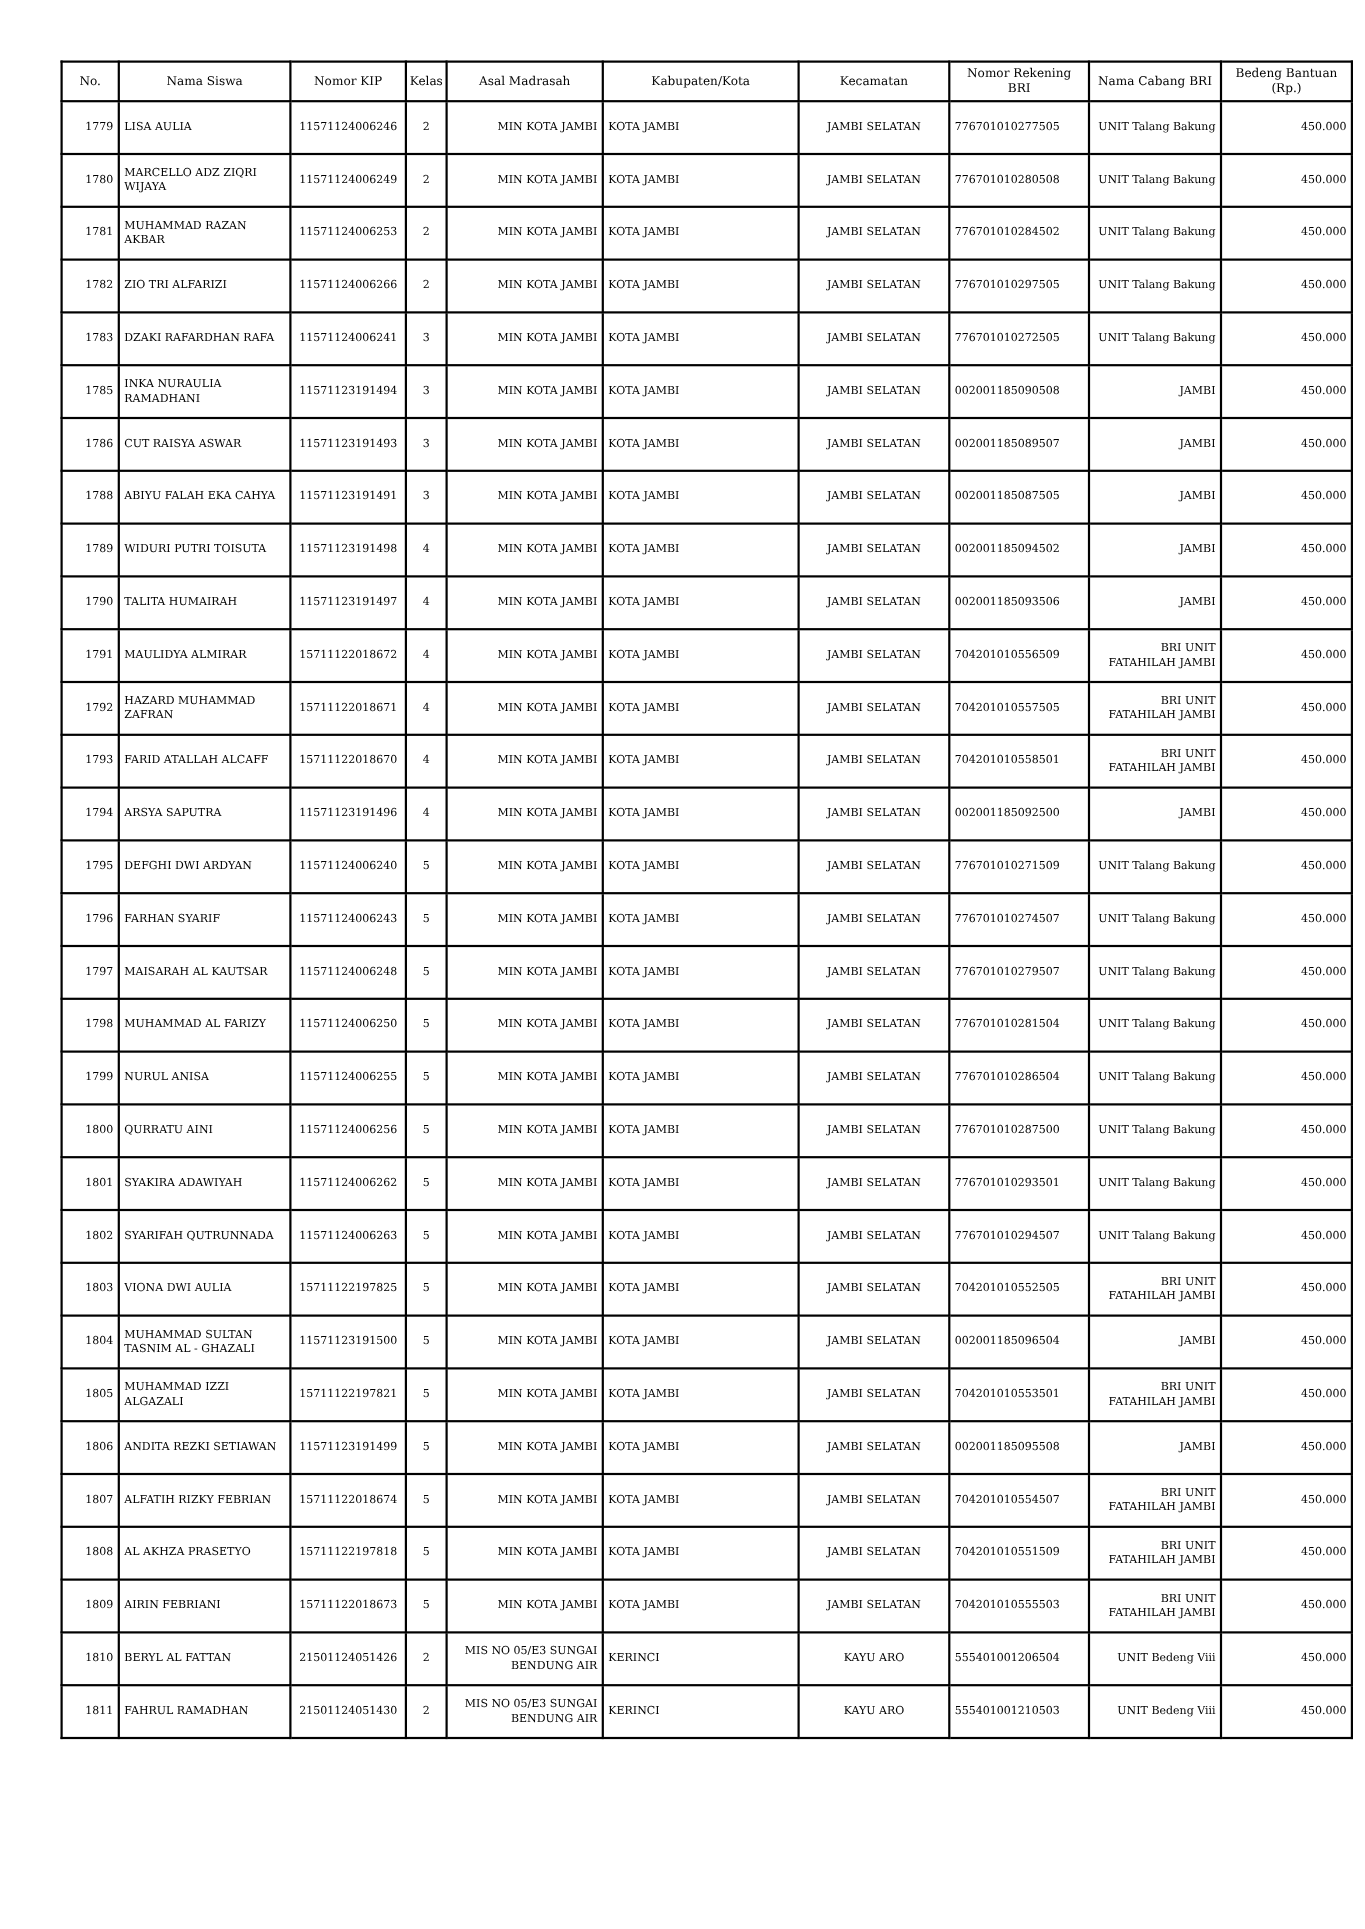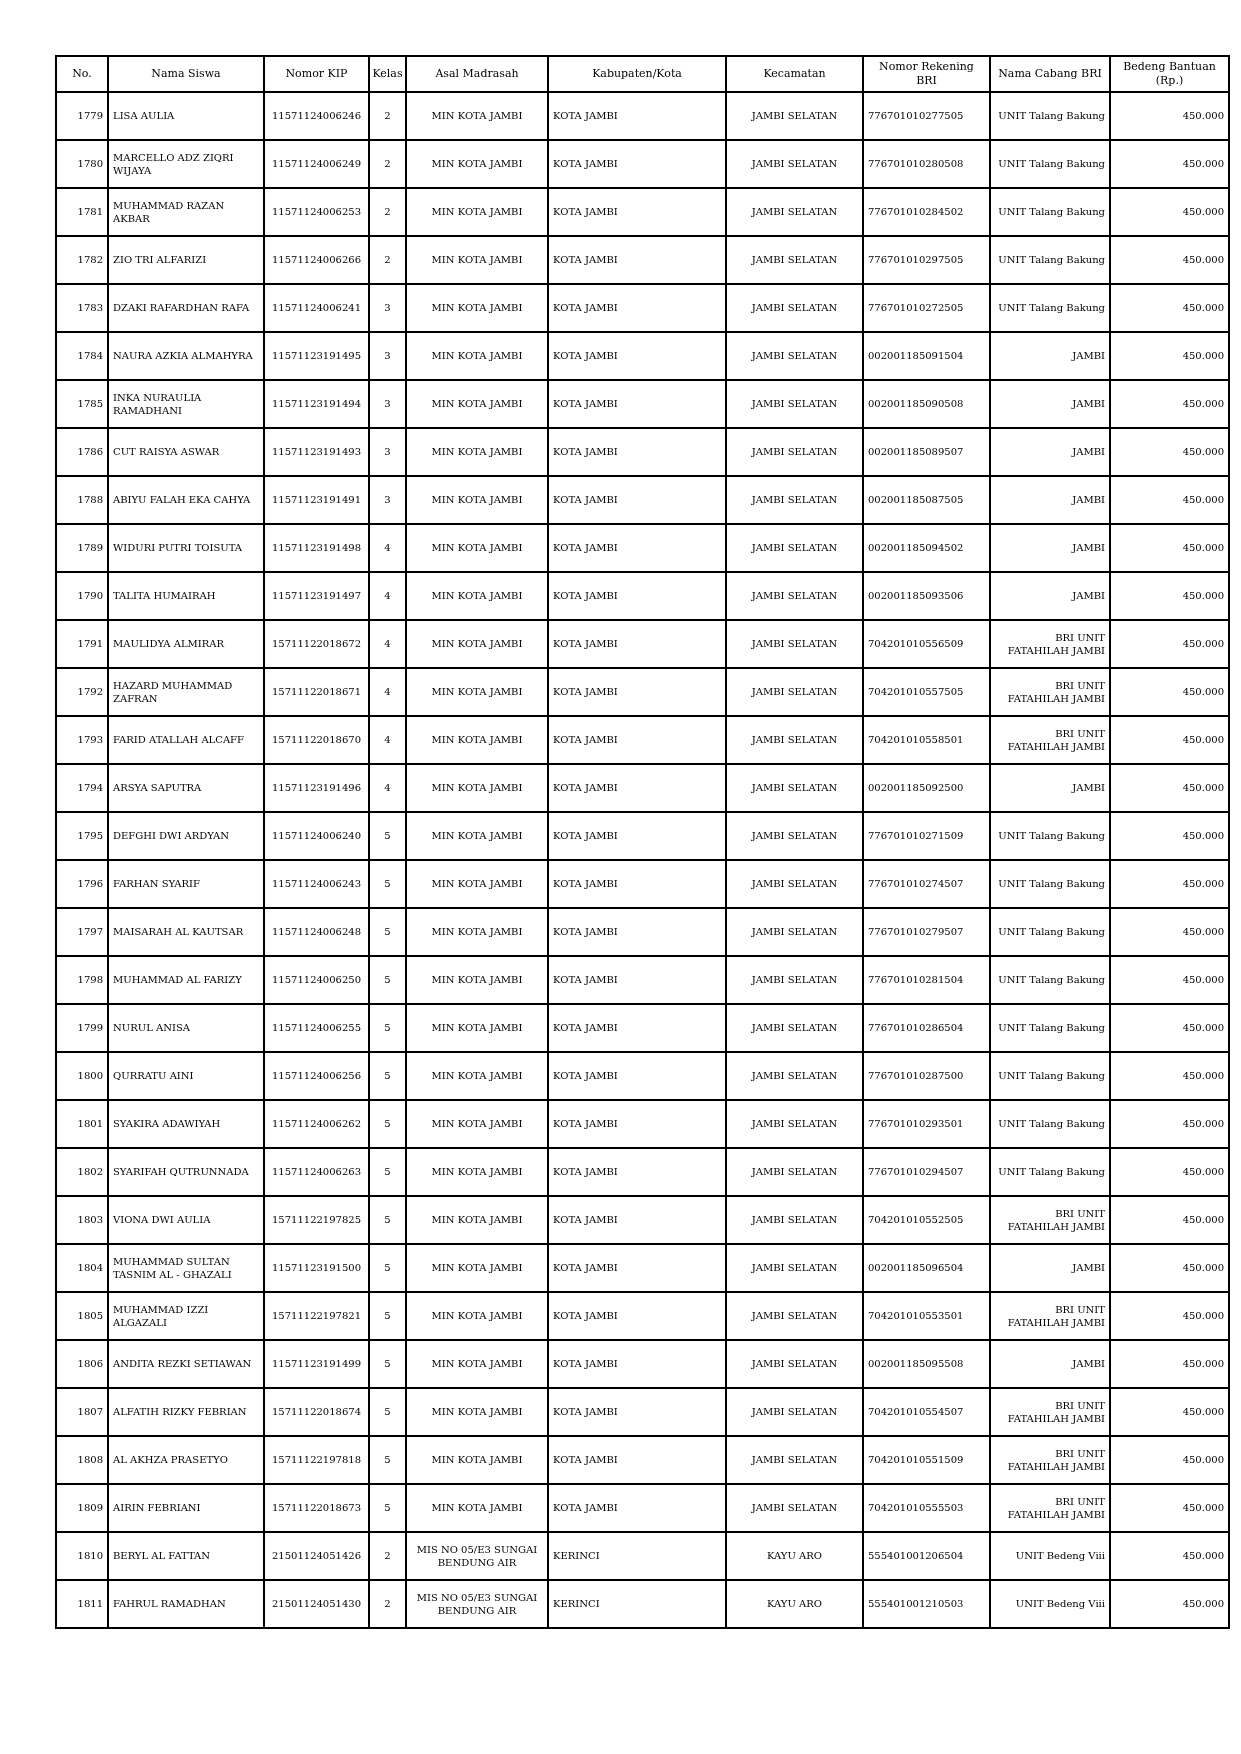--- a/index.html
+++ b/index.html
@@ -58,21 +58,21 @@
   col.w5 { width: 178px; }
   col.w6 { width: 137px; }
   col.w7 { width: 127px; }
   col.w8 { width: 120px; }
   col.w9 { width: 119px; }
   
   td.c0 { text-align: right; }
   td.c1 { text-align: left; }
   td.c2 { text-align: center; }
   td.c3 { text-align: center; }
-  td.c4 { text-align: center; margin-left: 20px; }
+  td.c4 { text-align: right; margin-left: 20px; }
   td.c5 { text-align: left; }
   td.c6 { text-align: center; }
   td.c7 { text-align: left; padding-left: 3px; padding-right: 2px; }
   td.c8 { text-align: right; padding-left: 3px; padding-right: 2px; }
   td.c9 { text-align: right; padding-right: 9px; }
 </style>
 </head>
 <body>
 
 <div class="sheet">
@@ -160,32 +160,20 @@
           <td class="c2">11571124006241</td>
           <td class="c3">3</td>
           <td class="c4">MIN KOTA JAMBI</td>
           <td class="c5">KOTA JAMBI</td>
           <td class="c6">JAMBI SELATAN</td>
           <td class="c7">776701010272505</td>
           <td class="c8">UNIT Talang Bakung</td>
           <td class="c9">450.000</td>
         </tr>
         <tr>
-          <td class="c0">1784</td>
-          <td class="c1">NAURA AZKIA ALMAHYRA</td>
-          <td class="c2">11571123191495</td>
-          <td class="c3">3</td>
-          <td class="c4">MIN KOTA JAMBI</td>
-          <td class="c5">KOTA JAMBI</td>
-          <td class="c6">JAMBI SELATAN</td>
-          <td class="c7">002001185091504</td>
-          <td class="c8">JAMBI</td>
-          <td class="c9">450.000</td>
-        </tr>
-        <tr>
           <td class="c0">1785</td>
           <td class="c1">INKA NURAULIA RAMADHANI</td>
           <td class="c2">11571123191494</td>
           <td class="c3">3</td>
           <td class="c4">MIN KOTA JAMBI</td>
           <td class="c5">KOTA JAMBI</td>
           <td class="c6">JAMBI SELATAN</td>
           <td class="c7">002001185090508</td>
           <td class="c8">JAMBI</td>
           <td class="c9">450.000</td>

